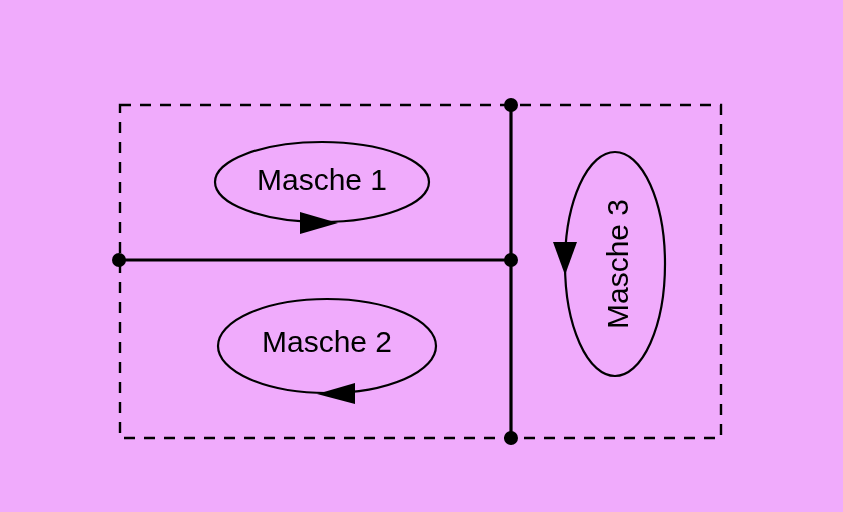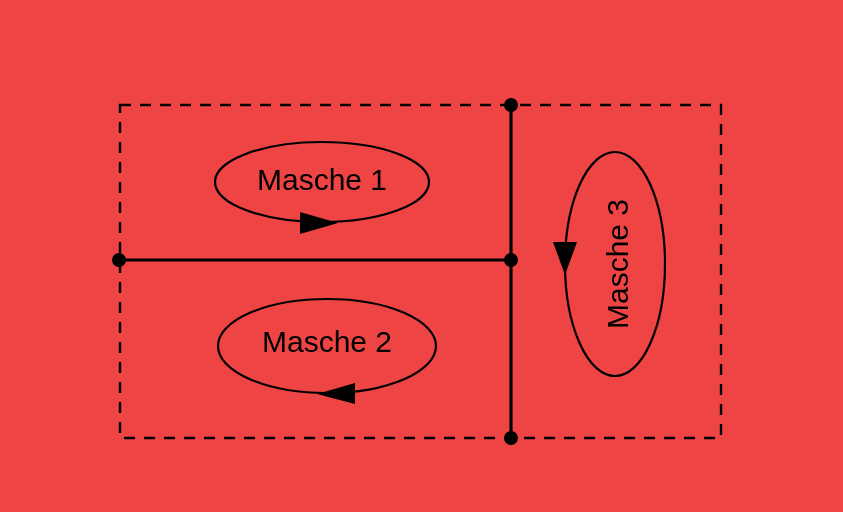--- a/index.html
+++ b/index.html
@@ -8,21 +8,21 @@
     padding: 0;
     background: #ffffff;
   }
   body {
     font-family: "Liberation Sans", sans-serif;
   }
   #canvas {
     position: relative;
     width: 843px;
     height: 512px;
-    background: #ef4444;
+    background: #f0abfc;
     overflow: hidden;
   }
   #diagram-svg {
     position: absolute;
     left: 0;
     top: 0;
     width: 843px;
     height: 512px;
     display: block;
   }

